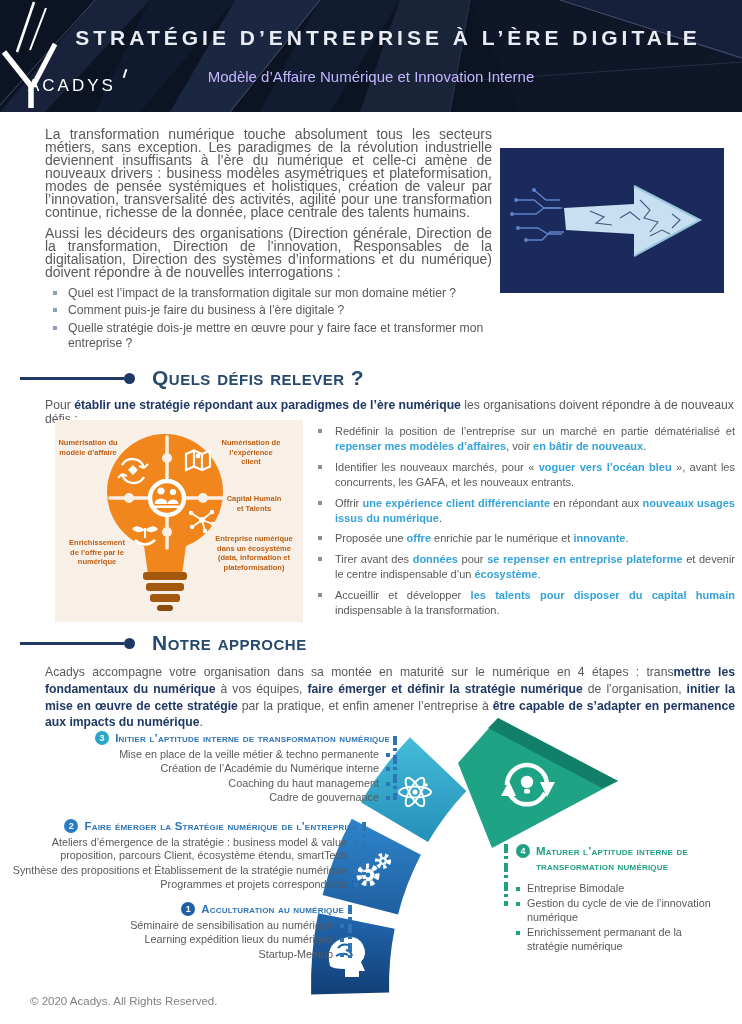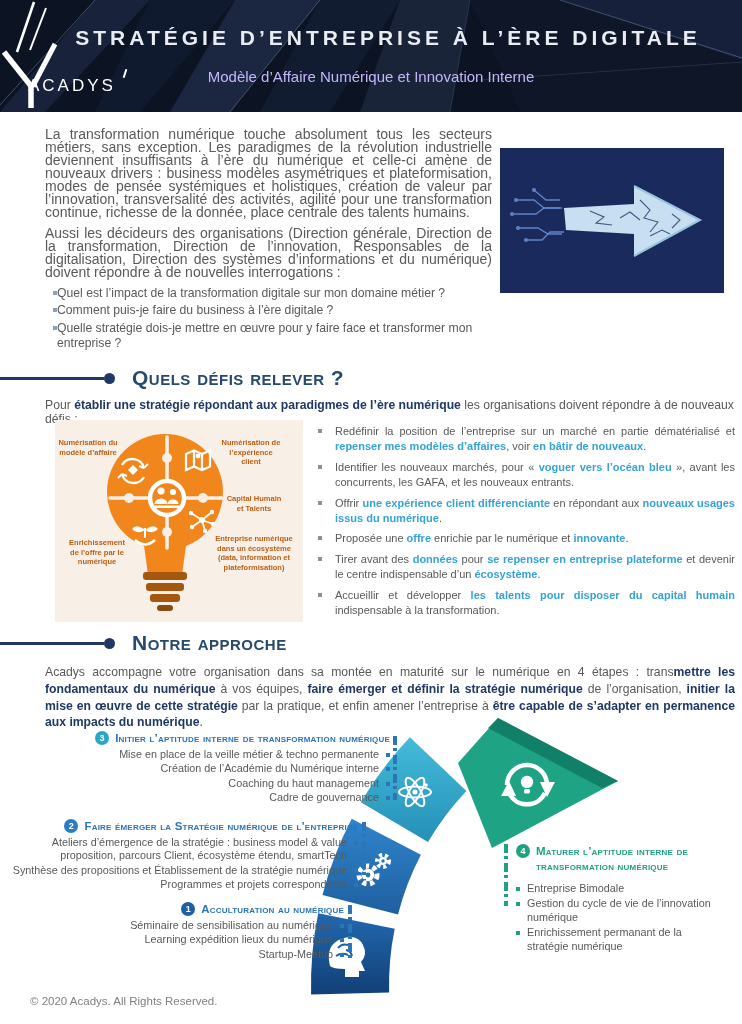--- a/index.html
+++ b/index.html
@@ -18,25 +18,25 @@
   .para{font-size:14px;line-height:13px;text-align:justify;}
   .bn{color:#1f3864;font-weight:bold;}
   .bb{color:#35a3d9;font-weight:bold;}
   ul{list-style:none;margin:0;padding:0;}
   .sq{flex:0 0 auto;width:4px;height:4px;margin-top:5px;background:#8f8f8f;}
   .li-tx{display:block;}
   
   .intro-text{position:absolute;left:45px;top:128px;width:447px;}
   .intro-text .p2{margin-top:8px;}
   .q-list{margin-top:7px;}
-  .q-list li{display:flex;font-size:12.2px;line-height:15.4px;margin-bottom:2px;padding-left:8px;}
+  .q-list li{display:flex;gap:11px;font-size:12.2px;line-height:15.4px;margin-bottom:2px;padding-left:8px;}
   .q-list .sq{background:#8ea0b8;}
   .intro-img{position:absolute;left:500px;top:148px;width:224px;height:145px;}
   
-  .sec-head{position:absolute;left:0;display:flex;align-items:center;}
+  .sec-head{position:absolute;left:0;display:flex;align-items:center;padding-left:20px;}
   .sec-head .rule{width:104px;height:3px;background:#1f3864;}
   .sec-head .dot{width:11px;height:11px;border-radius:50%;background:#1f3864;margin-right:17px;}
   .sec-head h2{margin:0;font-size:21px;font-weight:600;color:#27496d;font-variant:small-caps;letter-spacing:.5px;}
   .sh1{top:366px;}
   .sh2{top:631px;}
   .defis-intro{position:absolute;left:45px;top:398px;width:690px;font-size:12.2px;}
   
   .bulb-panel{position:absolute;left:55px;top:420px;width:248px;height:202px;background:#f8efe6;}
   .bulb-label{position:absolute;font-size:7.5px;font-weight:bold;color:#bc5e14;text-align:center;line-height:9.5px;}
   .bl-1{left:2px;top:18px;width:62px;}

